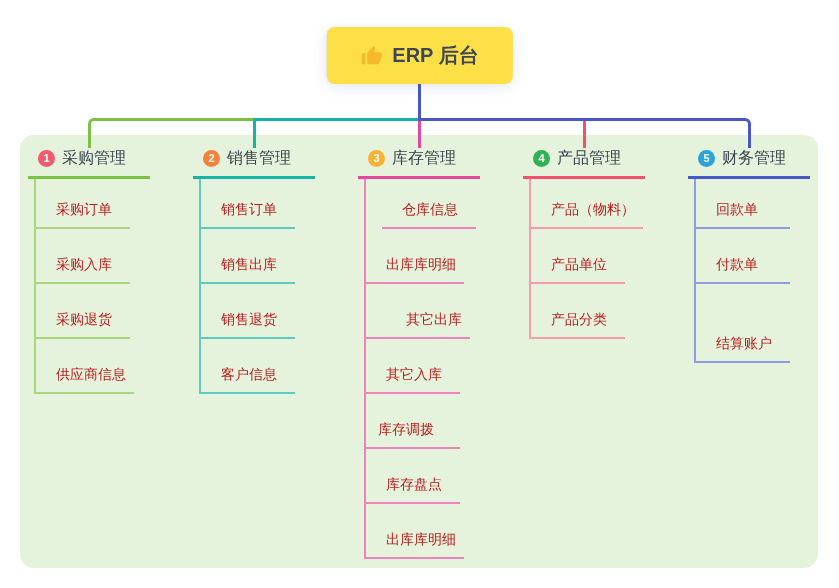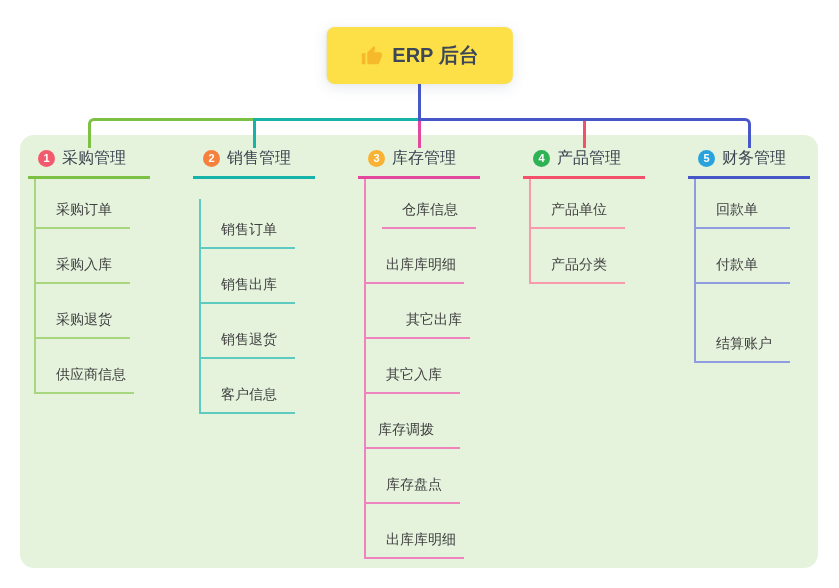--- a/index.html
+++ b/index.html
@@ -37,21 +37,21 @@
   .badge{
     width:17px;height:17px;border-radius:50%;flex:none;
     color:#fff;font-size:11px;font-weight:700;line-height:1;
     display:flex;align-items:center;justify-content:center;
   }
   .items{margin-left:6px;width:max-content;}
   .item{
     height:55px;box-sizing:border-box;
     display:flex;align-items:flex-end;
     padding:0 8px 8px 20px;min-width:94px;width:max-content;
-    font-size:14px;color:#404040;white-space:nowrap;cursor:pointer;
+    font-size:14px;color:#b91c1c;white-space:nowrap;cursor:pointer;
   }
   .item:first-child{height:50px;}
 </style>
 </head>
 <body>
 
 <div id="canvas">
   <div class="panel"></div>
 
   <div class="root-node">
@@ -90,21 +90,21 @@
           <div class="item" style="border-bottom: 2px solid rgb(168, 214, 127);">
             <span>供应商信息</span>
           </div>
         </div>
       </div>
       <div class="branch" style="left: 193px;">
         <div class="branch-header" style="border-bottom: 3px solid rgb(21, 179, 168);">
           <span class="badge" style="background: rgb(246, 129, 61);">2</span>
           <span>销售管理</span>
         </div>
-        <div class="items" style="border-left: 2px solid rgb(95, 202, 192); margin-top: 20px;">
+        <div class="items" style="border-left: 2px solid rgb(95, 202, 192);">
           <div class="item" style="border-bottom: 2px solid rgb(95, 202, 192);">
             <span>销售订单</span>
           </div>
           <div class="item" style="border-bottom: 2px solid rgb(95, 202, 192);">
             <span>销售出库</span>
           </div>
           <div class="item" style="border-bottom: 2px solid rgb(95, 202, 192);">
             <span>销售退货</span>
           </div>
           <div class="item" style="border-bottom: 2px solid rgb(95, 202, 192);">
@@ -141,20 +141,23 @@
           </div>
         </div>
       </div>
       <div class="branch" style="left: 523px;">
         <div class="branch-header" style="border-bottom: 3px solid rgb(244, 80, 108);">
           <span class="badge" style="background: rgb(47, 178, 84);">4</span>
           <span>产品管理</span>
         </div>
         <div class="items" style="border-left: 2px solid rgb(248, 154, 171);">
           <div class="item" style="border-bottom: 2px solid rgb(248, 154, 171);">
+            <span>产品（物料）</span>
+          </div>
+          <div class="item" style="border-bottom: 2px solid rgb(248, 154, 171);">
             <span>产品单位</span>
           </div>
           <div class="item" style="border-bottom: 2px solid rgb(248, 154, 171);">
             <span>产品分类</span>
           </div>
         </div>
       </div>
       <div class="branch" style="left: 688px;">
         <div class="branch-header" style="border-bottom: 3px solid rgb(71, 87, 199);">
           <span class="badge" style="background: rgb(42, 163, 220);">5</span>

